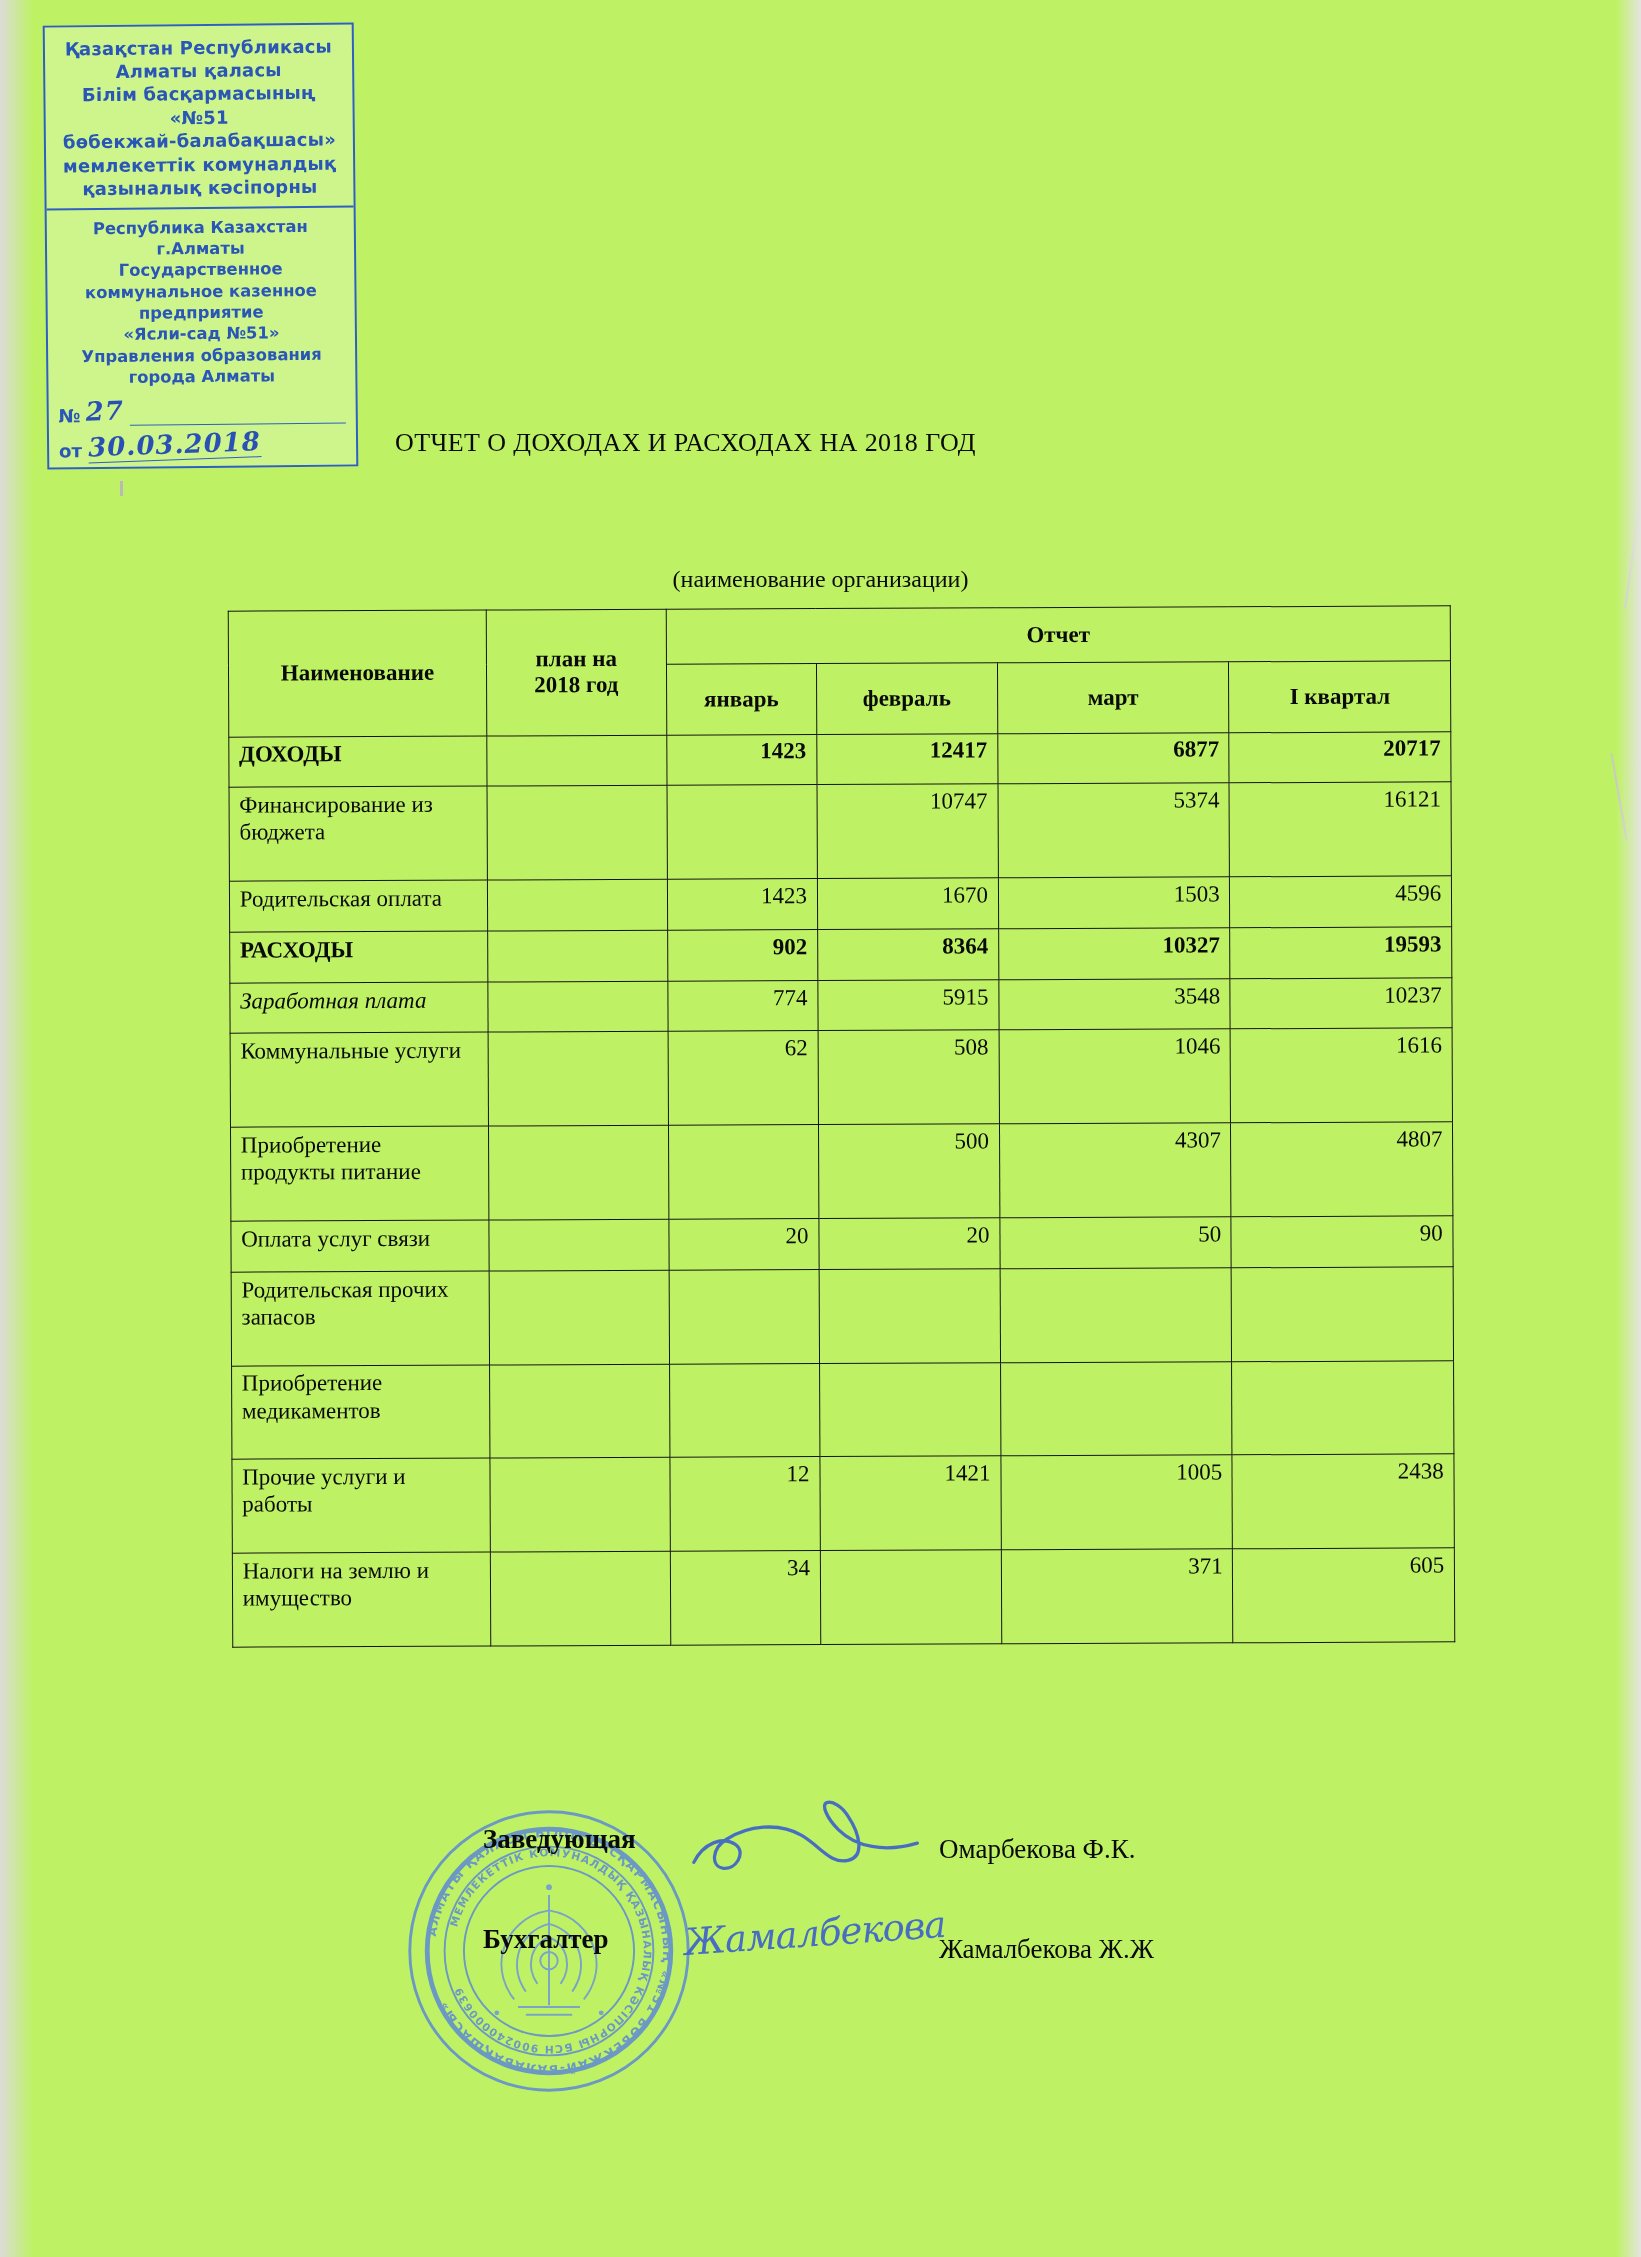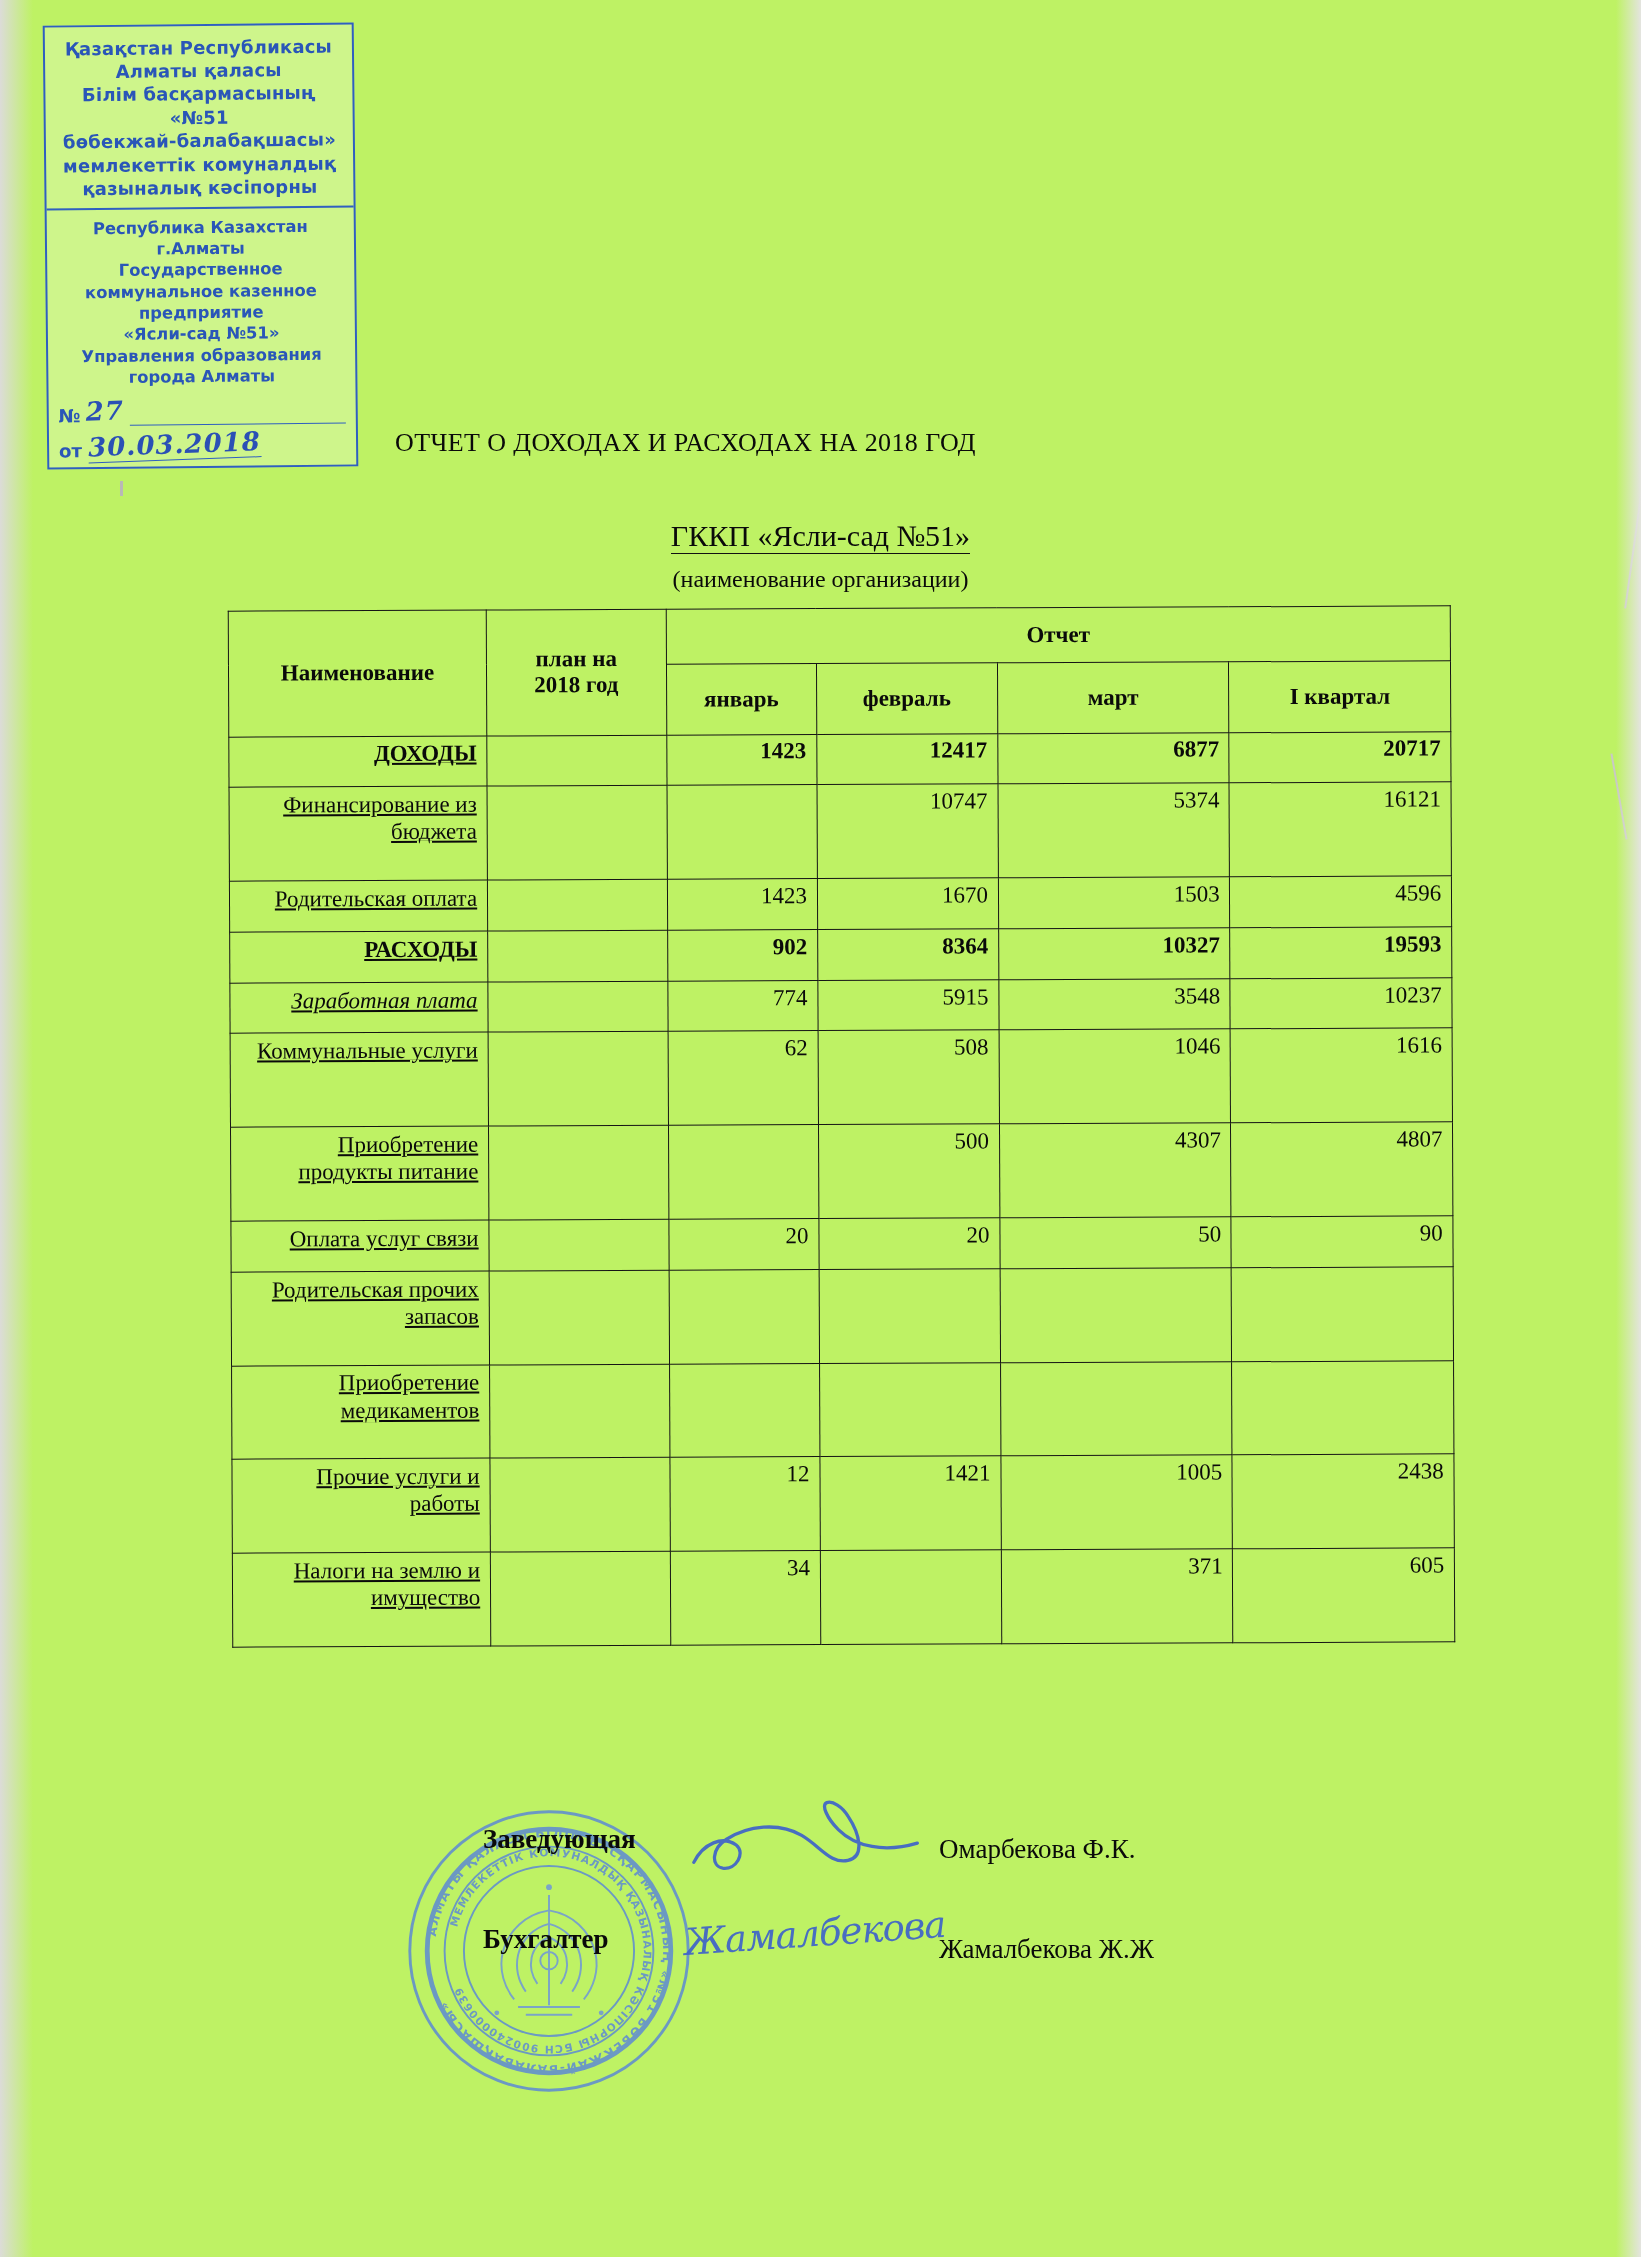--- a/index.html
+++ b/index.html
@@ -152,25 +152,24 @@
   th.col-jan    { width: 124px; }
   th.col-feb    { width: 154px; }
   th.col-mar    { width: 203px; margin-top: 29px; }
   th.col-q1     { width: 193px; }
 
   .hdr-name   { height: 108px; }
   .hdr-report { height: 46px; }
   .hdr-month  { height: 62px; }
 
   td.label {
-    text-align: right;
+    text-align: left;
     vertical-align: top;
     line-height: 1.18;
     padding-top: 5.8px;
-    text-decoration: underline;
   }
   td.num {
     text-align: right;
     vertical-align: top;
     padding-top: 5.8px;
     white-space: nowrap;
   }
   tr.total td { font-weight: bold; }
   tr.total td.label { font-weight: bold; }
   td.italic-label { font-style: italic; }
@@ -276,23 +275,20 @@
       <span class="rule"></span>
     </div>
     <div class="stamp-line" style="padding-bottom:5.8px;">
       <span>от</span>
       <span class="handwrite" style="border-bottom:1.9px solid #2f5fc0;">30.03.2018</span>
     </div>
   </div>
 
   <div id="doc-title">ОТЧЕТ О ДОХОДАХ И РАСХОДАХ НА 2018 ГОД</div>
 
-  <div id="org-name">
-    <span>ГККП «Ясли-сад №51»</span>
-  </div>
   <div id="org-caption">(наименование организации)</div>
 
   <table id="report-table">
     <thead>
       <tr>
         <th class="col-name hdr-name" rowspan="2">Наименование</th>
         <th class="col-plan hdr-name" rowspan="2">
           <div>план на</div>
           <div>2018 год</div>
         </th>

